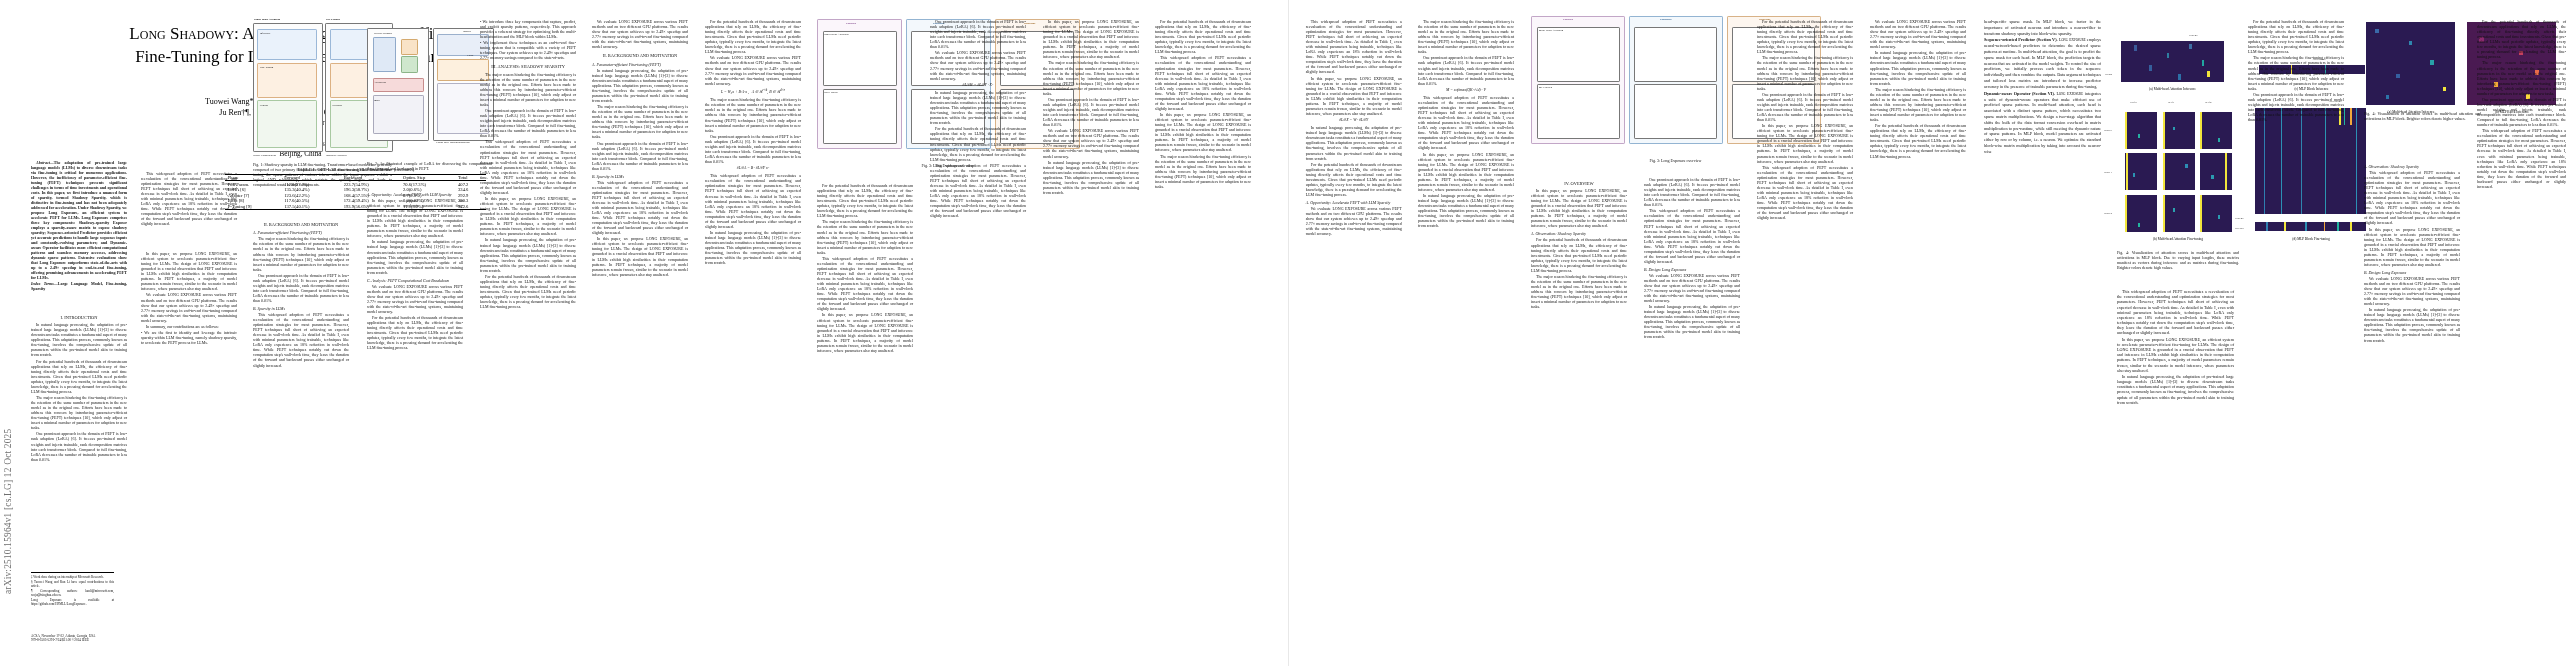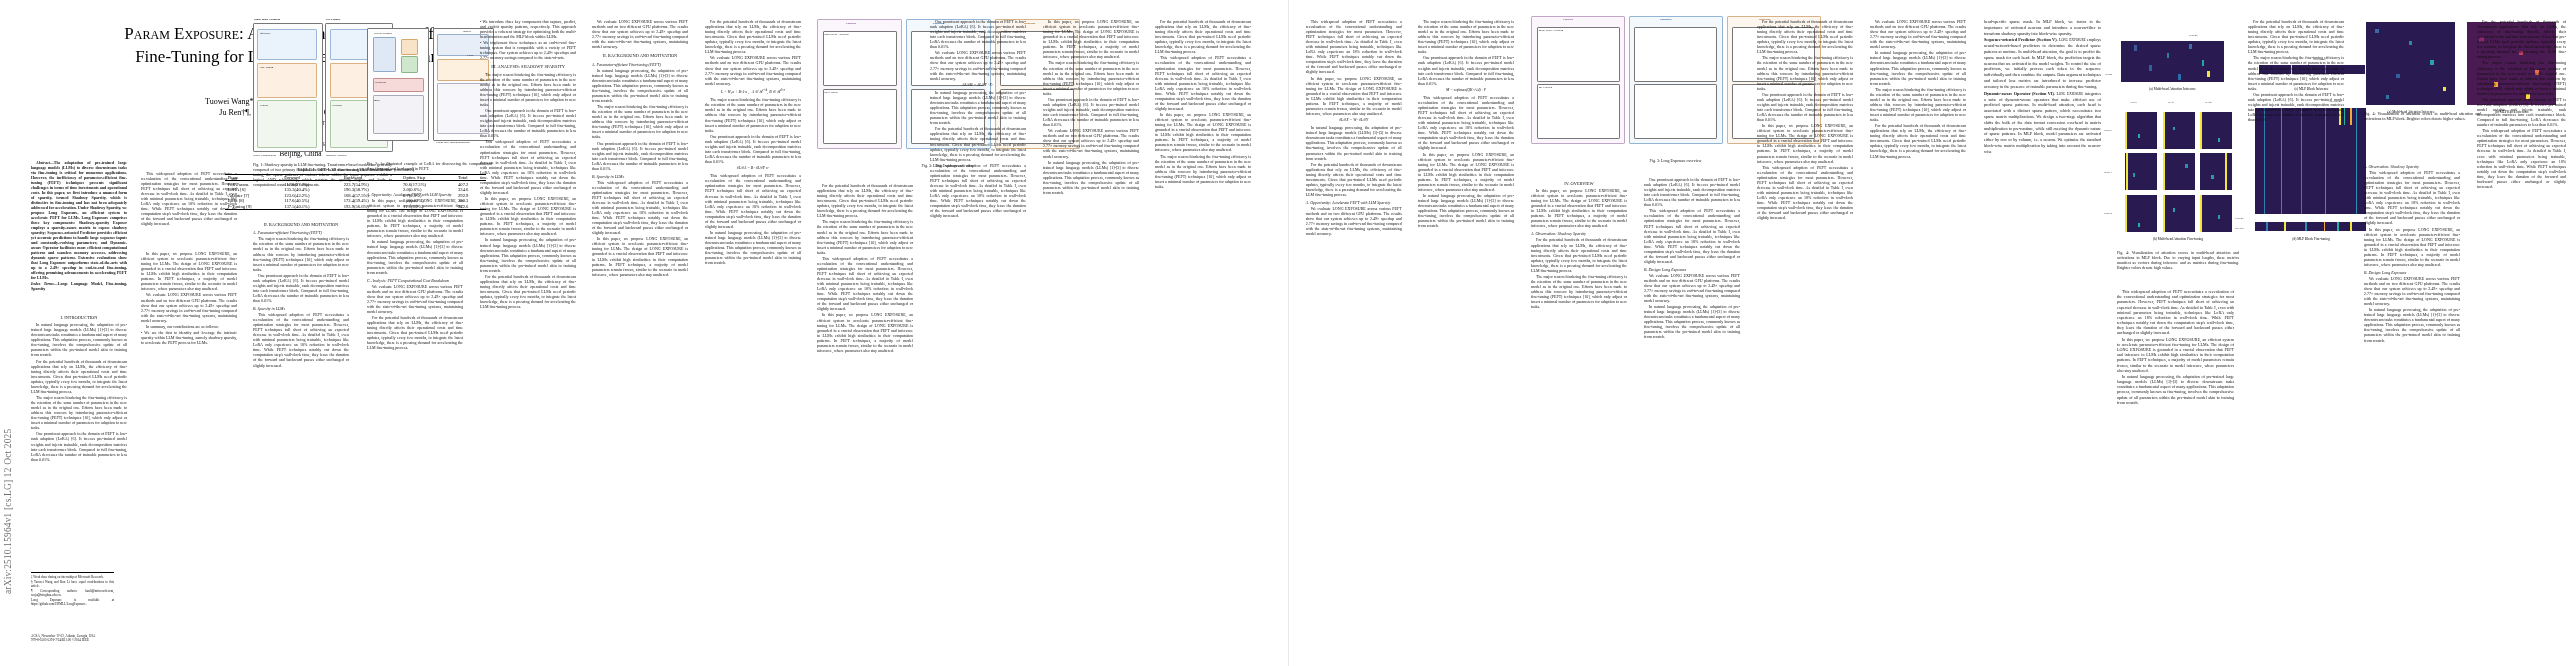--- a/index.html
+++ b/index.html
@@ -64,21 +64,21 @@
   .lbl.b{font-weight:bold;}
 </style>
 </head>
 <body>
 
 <div class="page" id="page1">
 
   <div class="arxiv-spine">arXiv:2510.15964v1  [cs.LG]  12 Oct 2025</div>
 
   <div class="ttl">
-    <span class="sc">Param Exposure:</span><span> Accelerating Parameter-Efficient</span><br>
+    <span class="sc">Long Shadowy:</span><span> Accelerating Parameter-Efficient</span><br>
     <span>Fine-Tuning for LLMs under Shadowy Sparsity</span>
   </div>
 
   <div class="authors">
     <div>Tuowei Wang*†‡§, Kun Li*§¶, Zixu Hao*†, Donglin Bai*,</div>
     <div>Ju Ren†¶, Yaoxue Zhang†, Ting Cao*, Mao Yang*</div>
     <div class="aff">* Microsoft Research</div>
     <div class="aff">Beijing, China</div>
     <div class="aff">† Tsinghua University</div>
     <div class="aff">Beijing, China</div>

